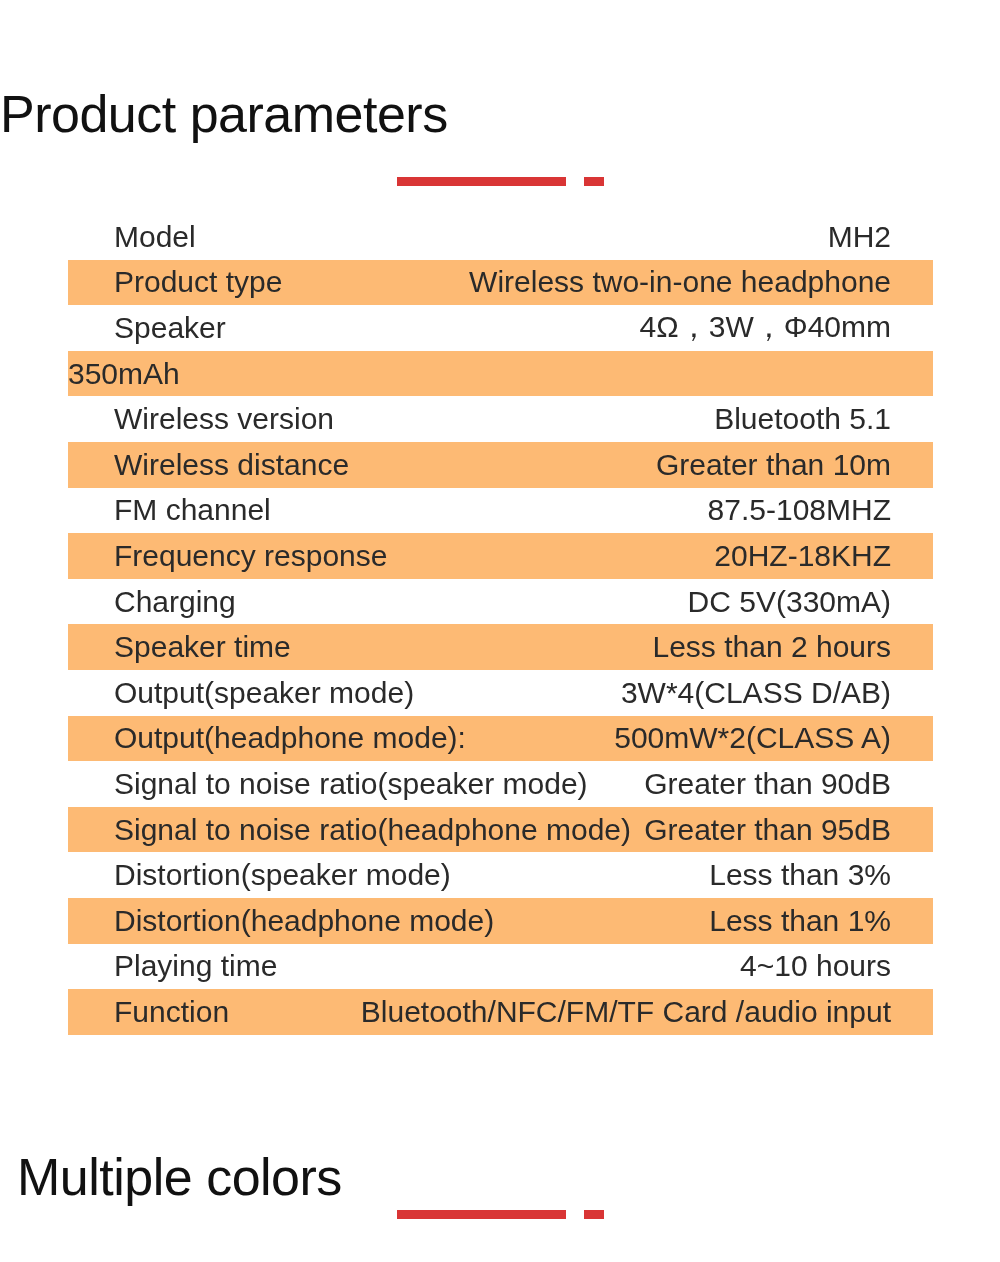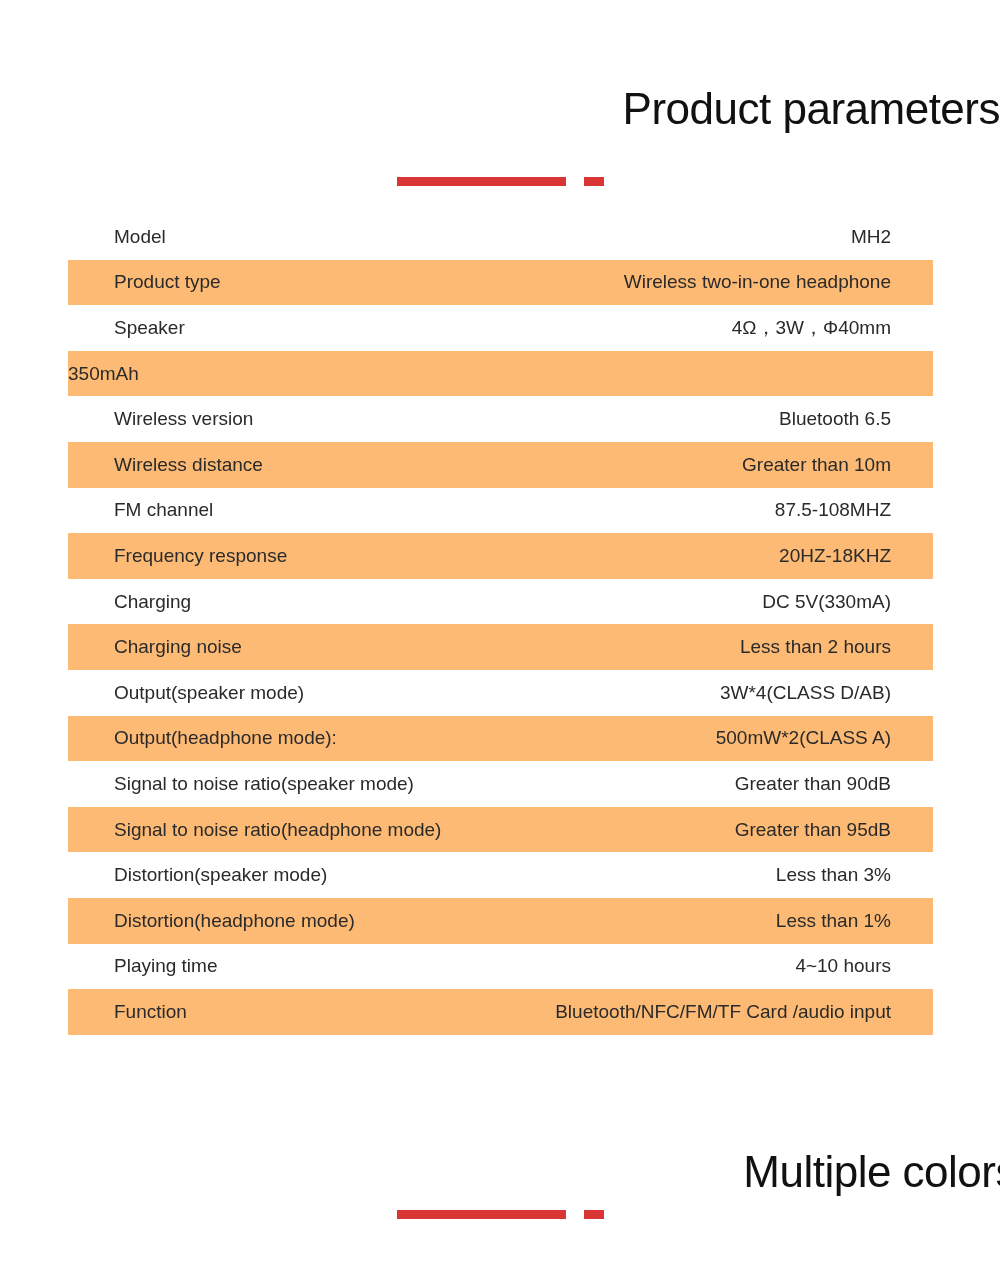--- a/index.html
+++ b/index.html
@@ -1,21 +1,21 @@
 <!DOCTYPE html>
 <html><head>
   <meta charset="utf-8">
   <style>
     html, body { margin: 0; padding: 0; background: #ffffff; }
     body { width: 1000px; height: 1262px; position: relative; overflow: hidden; font-family: "Liberation Sans", "DejaVu Sans", sans-serif; color: #222; }
-    .title { position: absolute; left: 0; width: 1000px; text-align: right; font-size: 44px; color: #111; letter-spacing: -0.5px; }
+    .title { position: absolute; left: 0; width: 1000px; text-align: left; font-size: 52px; color: #111; letter-spacing: -0.5px; }
     .bar-long { position: absolute; height: 9px; background: #d93535; }
     .bar-short { position: absolute; height: 9px; background: #d93535; }
     .table { position: absolute; left: 68px; top: 214px; width: 865px; }
-    .row { position: relative; height: 45.6px; display: flex; align-items: center; justify-content: space-between; font-size: 19px; color: #2a2a2a; }
+    .row { position: relative; height: 45.6px; display: flex; align-items: center; justify-content: space-between; font-size: 30px; color: #2a2a2a; }
     .row.shaded { background: #fdba74; }
     .row .label { padding-left: 46px; }
     .row .value { padding-right: 42px; }
   </style>
 </head>
 <body>
 
 <h1 class="title" style="top:84px;margin:0;font-weight:normal;">Product parameters</h1>
 <div class="bar-long" style="left:397px;top:177px;width:169px;"></div>
 <div class="bar-short" style="left:584px;top:177px;width:20px;"></div>
@@ -31,40 +31,40 @@
     </div>
   <div class="row">
       <span class="label">Speaker</span>
       <span class="value">4Ω，3W，Φ40mm</span>
     </div>
   <div class="row shaded">
       <span class="value">350mAh</span>
     </div>
   <div class="row">
       <span class="label">Wireless version</span>
-      <span class="value">Bluetooth 6.5</span>
+      <span class="value">Bluetooth 5.1</span>
     </div>
   <div class="row shaded">
       <span class="label">Wireless distance</span>
       <span class="value">Greater than 10m</span>
     </div>
   <div class="row">
       <span class="label">FM channel</span>
       <span class="value">87.5-108MHZ</span>
     </div>
   <div class="row shaded">
       <span class="label">Frequency response</span>
       <span class="value">20HZ-18KHZ</span>
     </div>
   <div class="row">
       <span class="label">Charging</span>
       <span class="value">DC 5V(330mA)</span>
     </div>
   <div class="row shaded">
-      <span class="label">Charging noise</span>
+      <span class="label">Speaker time</span>
       <span class="value">Less than 2 hours</span>
     </div>
   <div class="row">
       <span class="label">Output(speaker mode)</span>
       <span class="value">3W*4(CLASS D/AB)</span>
     </div>
   <div class="row shaded">
       <span class="label">Output(headphone mode):</span>
       <span class="value">500mW*2(CLASS A)</span>
     </div>

